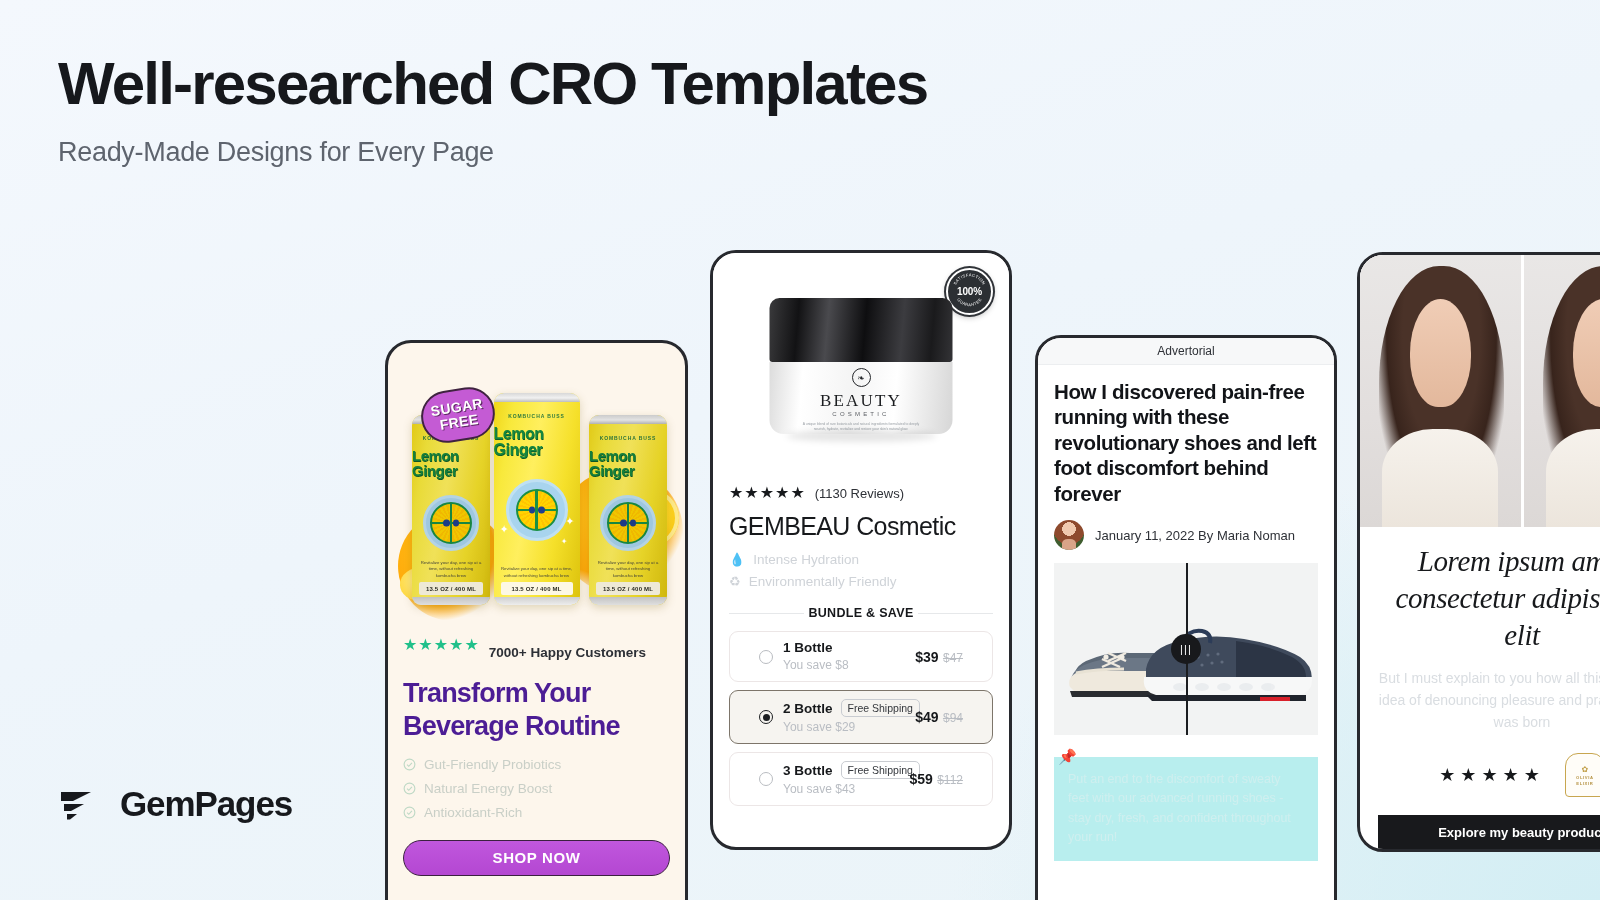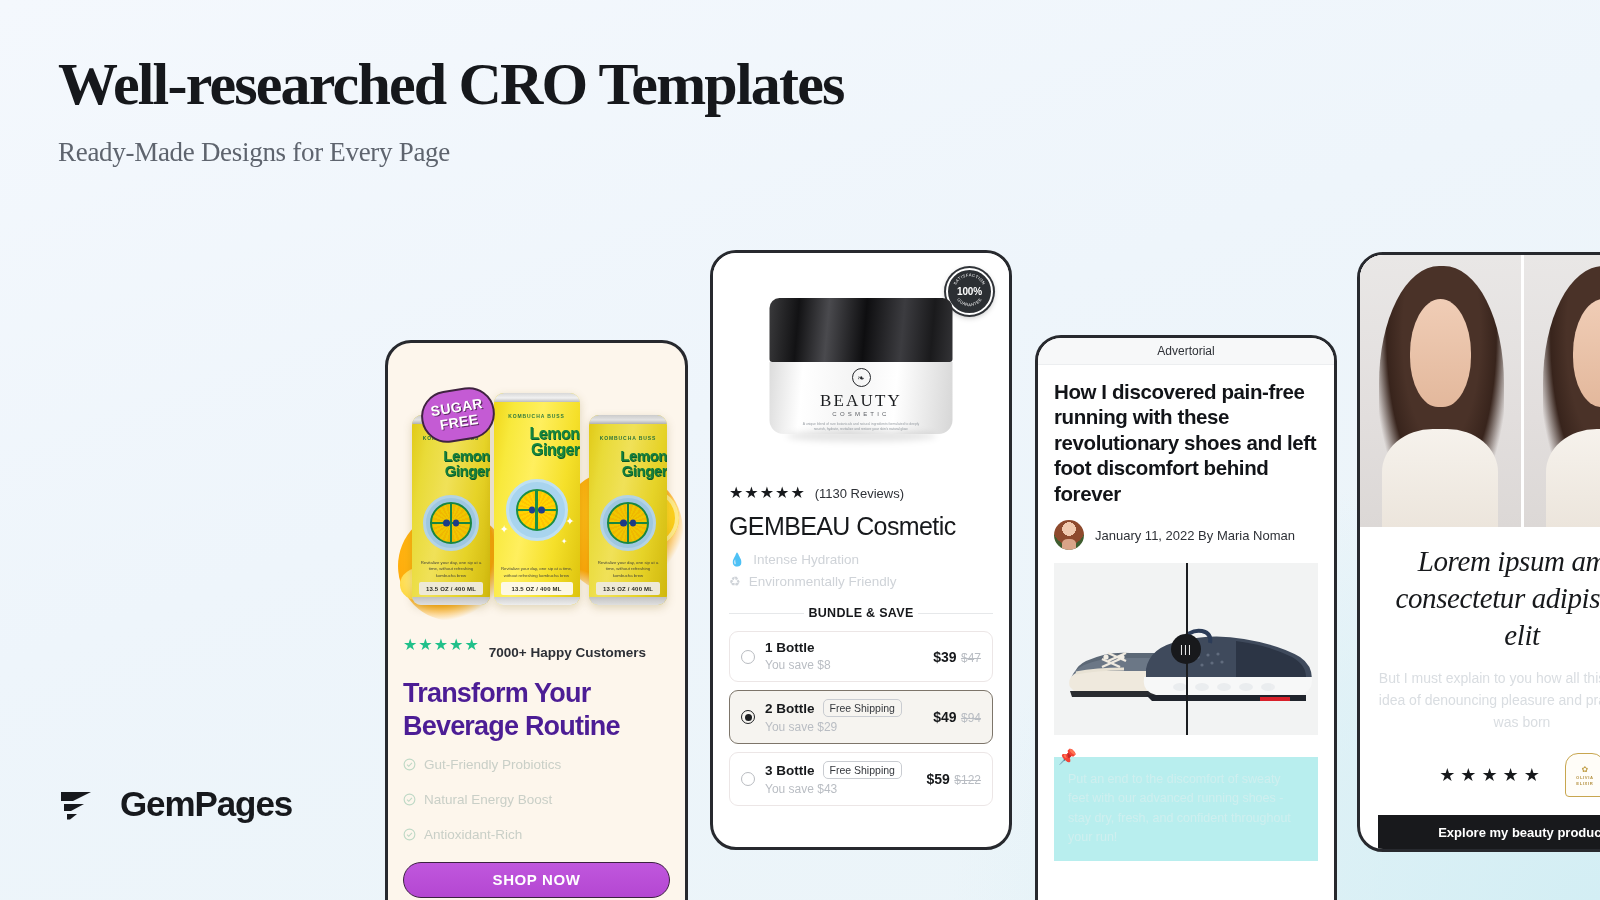--- a/index.html
+++ b/index.html
@@ -9,21 +9,21 @@
     font-family: "Liberation Sans", sans-serif;
   }
   body {
     position: relative;
     background:
       radial-gradient(ellipse 900px 620px at 100% 100%, #d3eef4 0%, rgba(211,238,244,0.55) 38%, rgba(211,238,244,0) 72%),
       linear-gradient(160deg, #f4f8fd 0%, #eef5fb 45%, #eaf4f8 100%);
   }
 
   
-  .header { position: absolute; left: 58px; top: 52px; font-family: Liberation Serif, serif; }
+  .header { position: absolute; left: 58px; top: 52px; }
   .headline {
     font-size: 60px; font-weight: 700; letter-spacing: -1.8px;
     color: #16181c; line-height: 1.08; white-space: nowrap;
   }
   .subhead {
     margin-top: 20px; font-size: 27px; font-weight: 400;
     color: #5e646e; letter-spacing: -0.3px; white-space: nowrap;
   }
 
   
@@ -77,21 +77,21 @@
   }
   .can::before { content:""; position:absolute; left:0; right:0; top:0; height:9px;
     background: linear-gradient(180deg,#d8d8d8,#f1f1f1 55%,#bdbdbd); }
   .can::after { content:""; position:absolute; left:0; right:0; bottom:0; height:8px;
     background: linear-gradient(180deg,#cfcfcf,#ededed); }
   .can.c-left  { left: 24px;  width: 78px; height: 190px; z-index: 1; filter: brightness(.94); }
   .can.c-right { right: 18px; width: 78px; height: 190px; z-index: 1; filter: brightness(.94); }
   .can.c-mid   { left: 50%; transform: translateX(-50%); width: 86px; height: 212px; z-index: 3; }
   .can-kombucha { position:absolute; left:0; right:0; top:20px; text-align:center;
     font-size:5px; font-weight:700; letter-spacing:.9px; color:#2f7a3e; }
-  .can-title { position:absolute; left:0; right:0; top:33px; text-align:right;
+  .can-title { position:absolute; left:0; right:0; top:33px; text-align:left;
     font-size:16px; font-weight:800; line-height:1.02; color:#14863f;
     letter-spacing:-.5px; text-shadow: .6px .6px 0 #0c5c2b; }
   .can.c-left .can-title, .can.c-right .can-title { font-size:15px; }
   .can-emblem { position:absolute; left:50%; transform:translateX(-50%); top:86px;
     width:62px; height:62px; border-radius:50%;
     background:#a8d4ee; border:3px solid #bfe0f3;
     display:flex; align-items:center; justify-content:center; }
   .can.c-left .can-emblem, .can.c-right .can-emblem { width:56px; height:56px; top:80px; }
   .can-emblem-in { width:42px; height:42px; border-radius:50%;
     background: repeating-conic-gradient(#ffd400 0 8deg, #ffc400 8deg 16deg);
@@ -108,21 +108,21 @@
   .can-vol { position:absolute; left:7px; right:7px; bottom:10px; height:13px;
     background:#fdf8e4; border-radius:2px; display:flex; align-items:center; justify-content:center;
     font-size:6px; font-weight:800; color:#2b2b22; letter-spacing:.2px; }
 
   .bev-body { padding: 14px 15px 0 15px; }
   .rating-row { display:flex; align-items:center; gap:9px; }
   .stars-green { color:#1fc08a; font-size:16px; letter-spacing:1px; line-height:1; }
   .rating-text { font-size:13.5px; color:#2d3036; font-weight:600;margin-top:16px; }
   .bev-title { margin-top:17px; font-size:27px; font-weight:700; color:#4c1d95;
     line-height:1.22; letter-spacing:-.8px; }
-  .feat-list { margin-top:14px; display:flex; flex-direction:column; gap:20px; }
+  .feat-list { margin-top:14px; display:flex; flex-direction:column; gap:9px; }
   .feat { display:flex; align-items:center; gap:8px; font-size:13.5px;
     color:#c9cfc7; font-weight:500; }
   .feat .chk { width:13px; height:13px; flex:0 0 auto; color:#bfd9c6; }
   .shop-btn {
     margin: 20px 0 0 0; height: 36px; border-radius: 18px;
     background: linear-gradient(180deg,#c057dd,#b447d2);
     border: 1.5px solid #3b2140;
     display:flex; align-items:center; justify-content:center;
     color:#fff; font-size:15px; font-weight:800; letter-spacing:.6px;
   }
@@ -161,21 +161,21 @@
   .stars-black { color:#17191c; font-size:16px; letter-spacing:1px; line-height:1; }
   .cos-rev { font-size:13px; color:#2e3137; }
   .cos-title { margin-top:11px; font-size:25px; font-weight:500; color:#17191c; letter-spacing:-.6px; }
   .cos-feats { margin-top:11px; display:flex; flex-direction:column; gap:7px; }
   .cos-feat { display:flex; align-items:center; gap:8px; font-size:13.5px; color:#cfd3d8; }
   .cos-feat .ic { font-size:13px; }
   .bundle-head { margin-top:17px; display:flex; align-items:center; gap:4px; }
   .bundle-head .ln { flex:1; height:1px; background:#e6e8ea; }
   .bundle-head .tx { font-size:12.5px; font-weight:800; color:#16181b; letter-spacing:.3px; }
   .opts { margin-top:11px; display:flex; flex-direction:column; gap:8px; }
-  .opt { border:1px solid #ece6e6; border-radius:9px; padding:8px 11px;
+  .opt { border:1px solid #ece6e6; border-radius:9px; padding:8px 29px;
     display:flex; align-items:center; gap:10px; background:#fff; }
   .opt.active { border:1.6px solid #7d756a; background:#f6f4f0; }
   .radio { width:14px; height:14px; border-radius:50%; border:1.4px solid #b9bcc1;
     flex:0 0 auto; display:flex; align-items:center; justify-content:center; }
   .opt.active .radio { border-color:#1c1e21; }
   .opt.active .radio i { width:7px; height:7px; border-radius:50%; background:#1c1e21; display:block; }
   .opt-mid { flex:1; min-width:0; }
   .opt-r1 { display:flex; align-items:center; gap:8px; }
   .opt-name { font-size:13.5px; font-weight:700; color:#16181b; white-space:nowrap; }
   .pill { border:1px solid #c9ccd1; border-radius:5px; padding:2px 6px;
@@ -450,21 +450,21 @@
           </span>
         <span class="opt-mid">
           <span class="opt-r1">
             <span class="opt-name">3 Bottle</span>
             <span class="pill">Free Shipping</span>
           </span>
           <span class="opt-save">You save $43</span>
         </span>
         <span class="opt-right">
           <span class="opt-price">$59</span>
-          <span class="opt-was">$122</span>
+          <span class="opt-was">$112</span>
         </span>
       </div>
     </div>
   </div>
 </div>
 
 <div class="card" id="card-advert">
   <div class="adv-bar">Advertorial</div>
   <div class="adv-body">
     <div class="adv-title">How I discovered pain-free running with these revolutionary shoes and left foot discomfort behind forever</div>

